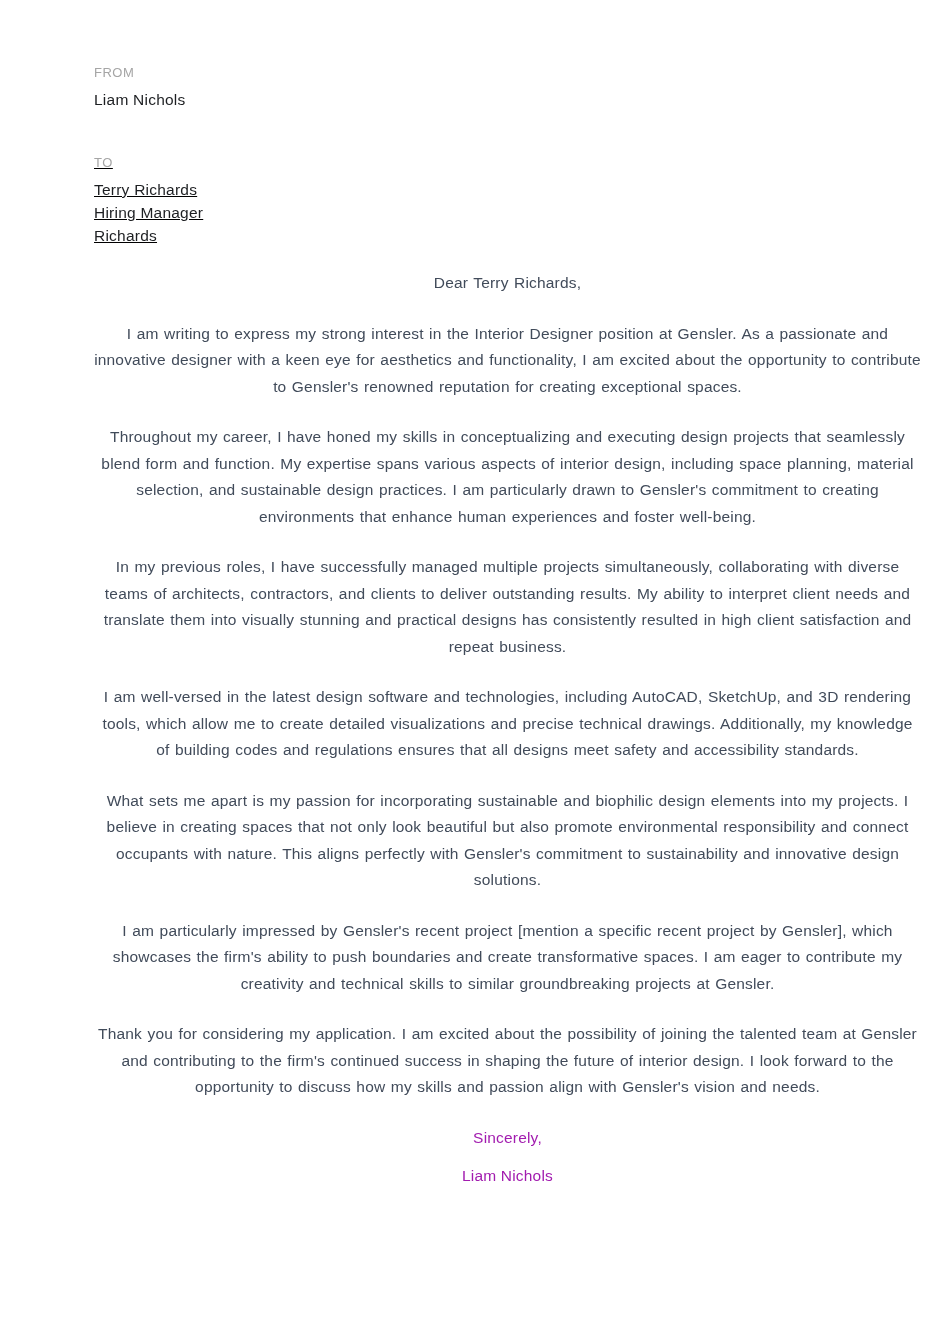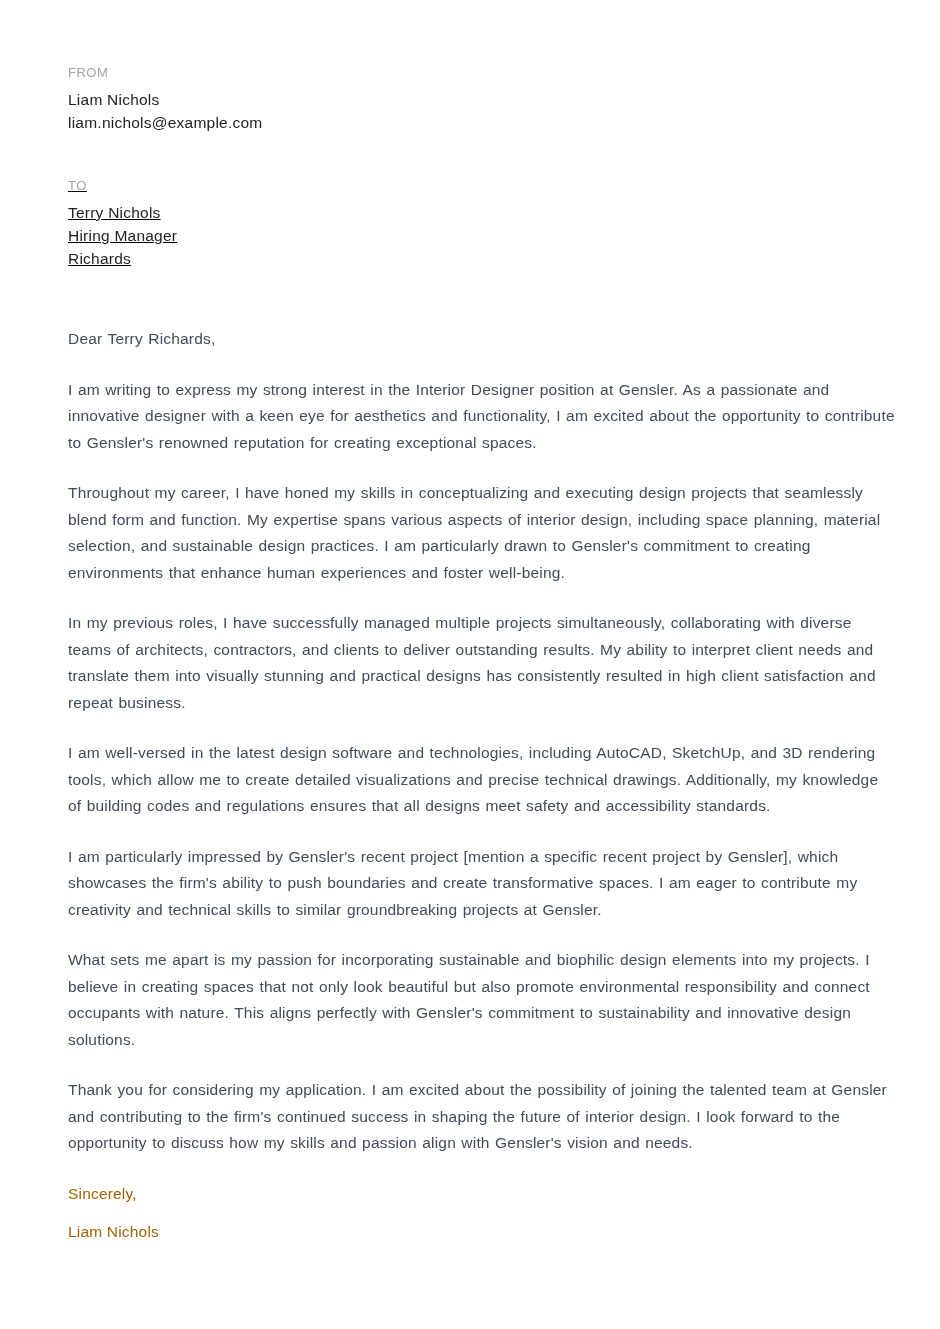--- a/index.html
+++ b/index.html
@@ -7,21 +7,21 @@
   body {
     width: 940px;
     height: 1329px;
     background: #ffffff;
     font-family: "Liberation Sans", "DejaVu Sans", sans-serif;
     overflow: hidden;
   }
   .page {
     width: 940px;
     height: 1329px;
-    padding: 64px 48px 0 68px;
+    padding: 64px 48px 0 94px;
     background: #ffffff;
   }
   .content {
     width: 827px;
   }
   .section-label {
     font-size: 13px;
     line-height: 17px;
     letter-spacing: 0.04em;
     color: #a5a5a5;
@@ -32,67 +32,67 @@
     font-size: 15.5px;
     line-height: 23px;
     color: #1d1f22;
     letter-spacing: 0.015em;
   }
   .to-block {
     margin-top: 43px;
     text-decoration: underline;
   }
   .letter-body {
-    margin-top: 56px;
+    margin-top: 23px;
+    text-align: center;
   }
   .para {
     font-size: 15.5px;
     line-height: 26.5px;
     color: #414b5a;
     letter-spacing: 0.012em;
     word-spacing: 0.06em;
     margin-bottom: 24px;
   }
   .sig-line {
     font-size: 15.5px;
     line-height: 26.5px;
-    color: #a16207;
+    color: #a21caf;
     letter-spacing: 0.012em;
     margin-bottom: 12px;
   }
 </style>
 </head>
 <body>
 
 <div class="page">
   <div class="content">
 
     <div class="from-block">
       <div class="section-label">FROM</div>
       <div class="contact-line">Liam Nichols</div>
-      <div class="contact-line">liam.nichols@example.com</div>
     </div>
 
     <div class="to-block">
       <div class="section-label">TO</div>
-      <div class="contact-line">Terry Nichols</div>
+      <div class="contact-line">Terry Richards</div>
       <div class="contact-line">Hiring Manager</div>
       <div class="contact-line">Richards</div>
     </div>
 
     <div class="letter-body">
       <p class="para">Dear Terry Richards,</p>
 
       <div>
           <p class="para">I am writing to express my strong interest in the Interior Designer position at Gensler. As a passionate and innovative designer with a keen eye for aesthetics and functionality, I am excited about the opportunity to contribute to Gensler's renowned reputation for creating exceptional spaces.</p>
           <p class="para">Throughout my career, I have honed my skills in conceptualizing and executing design projects that seamlessly blend form and function. My expertise spans various aspects of interior design, including space planning, material selection, and sustainable design practices. I am particularly drawn to Gensler's commitment to creating environments that enhance human experiences and foster well-being.</p>
           <p class="para">In my previous roles, I have successfully managed multiple projects simultaneously, collaborating with diverse teams of architects, contractors, and clients to deliver outstanding results. My ability to interpret client needs and translate them into visually stunning and practical designs has consistently resulted in high client satisfaction and repeat business.</p>
           <p class="para">I am well-versed in the latest design software and technologies, including AutoCAD, SketchUp, and 3D rendering tools, which allow me to create detailed visualizations and precise technical drawings. Additionally, my knowledge of building codes and regulations ensures that all designs meet safety and accessibility standards.</p>
+          <p class="para">What sets me apart is my passion for incorporating sustainable and biophilic design elements into my projects. I believe in creating spaces that not only look beautiful but also promote environmental responsibility and connect occupants with nature. This aligns perfectly with Gensler's commitment to sustainability and innovative design solutions.</p>
           <p class="para">I am particularly impressed by Gensler's recent project [mention a specific recent project by Gensler], which showcases the firm's ability to push boundaries and create transformative spaces. I am eager to contribute my creativity and technical skills to similar groundbreaking projects at Gensler.</p>
-          <p class="para">What sets me apart is my passion for incorporating sustainable and biophilic design elements into my projects. I believe in creating spaces that not only look beautiful but also promote environmental responsibility and connect occupants with nature. This aligns perfectly with Gensler's commitment to sustainability and innovative design solutions.</p>
           <p class="para">Thank you for considering my application. I am excited about the possibility of joining the talented team at Gensler and contributing to the firm's continued success in shaping the future of interior design. I look forward to the opportunity to discuss how my skills and passion align with Gensler's vision and needs.</p>
         </div>
 
       <p class="sig-line">Sincerely,</p>
       <p class="sig-line">Liam Nichols</p>
     </div>
 
   </div>
 </div>
 

